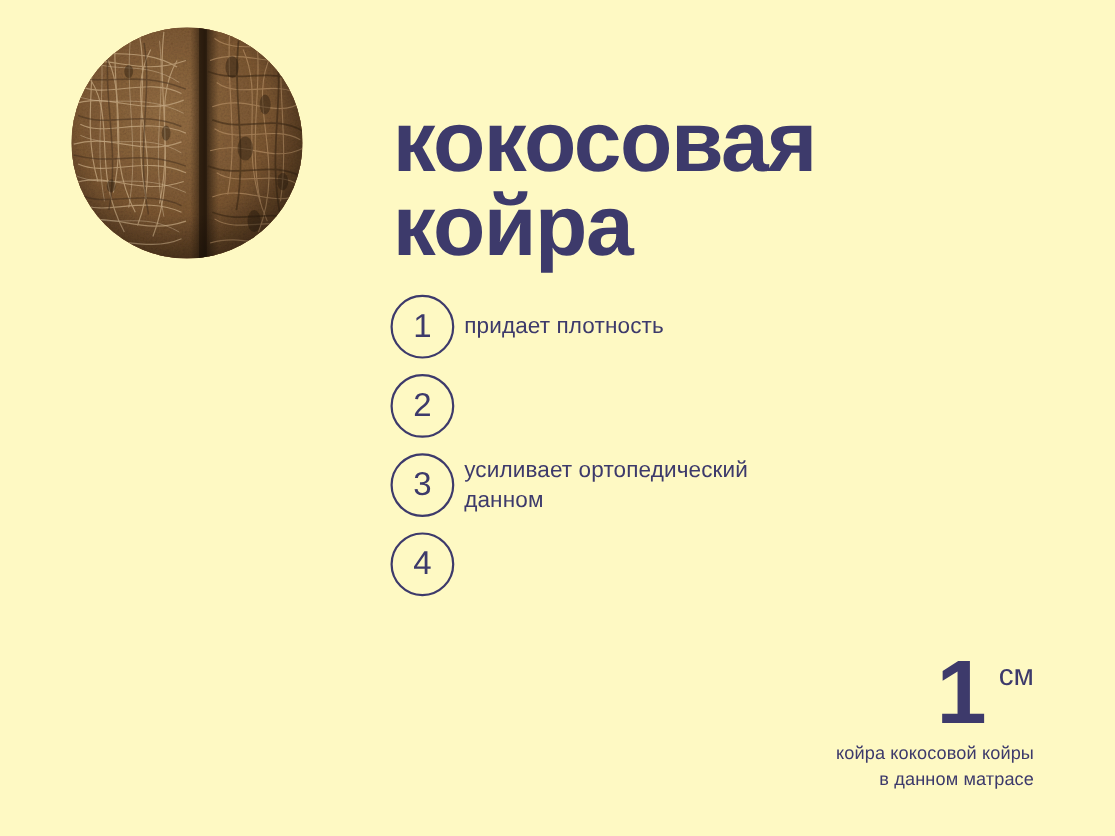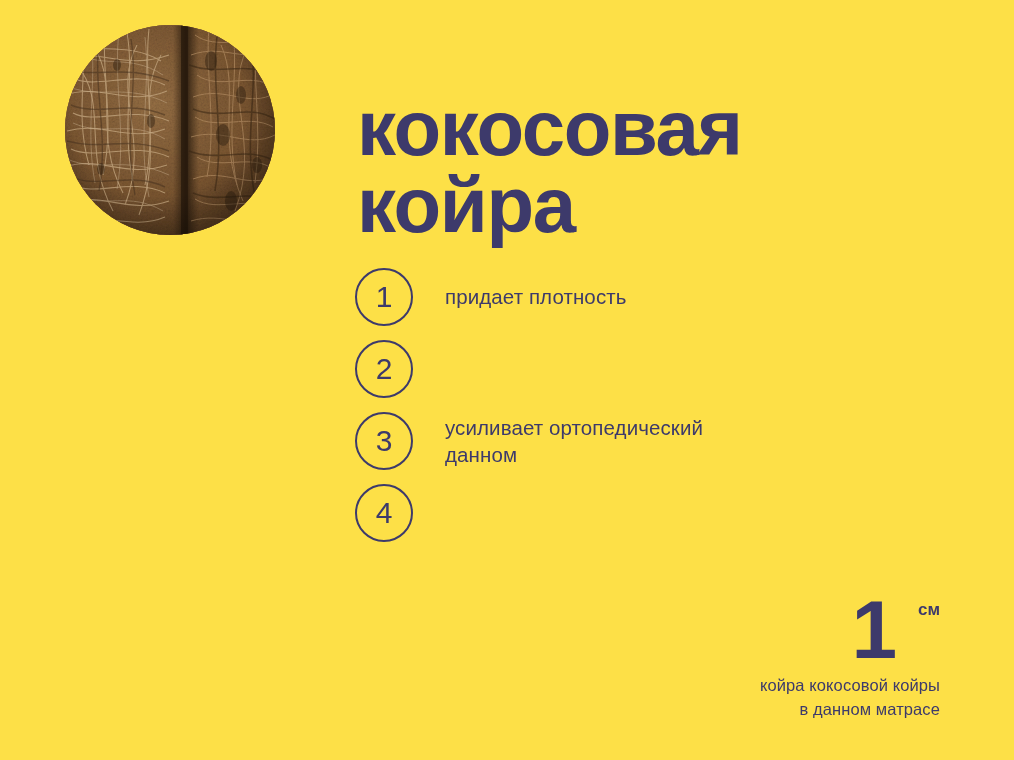--- a/index.html
+++ b/index.html
@@ -12,21 +12,21 @@
     height: 760px;
     overflow: hidden;
     font-family: "Liberation Sans", sans-serif;
     background: #dcdaf0;
   }
 
   .slide {
     position: relative;
     width: 1014px;
     height: 760px;
-    background: #fde047;
+    background: #fef9c3;
   }
 
   
   .coir-circle {
     position: absolute;
     left: 65px;
     top: 25px;
     width: 210px;
     height: 210px;
     border-radius: 50%;
@@ -76,21 +76,21 @@
     display: flex;
     align-items: center;
     justify-content: center;
     color: #3d3a6b;
     font-size: 30px;
     font-weight: 400;
     line-height: 1;
     box-sizing: border-box;
   }
   .benefit-text {
-    margin-left: 32px;
+    margin-left: 9px;
     color: #3d3a6b;
     font-size: 20.5px;
     font-weight: 500;
     line-height: 1.32;
     letter-spacing: 0.1px;
     white-space: pre-line;
   }
 
   
   .measure {
@@ -106,22 +106,22 @@
     font-size: 82px;
     font-weight: 700;
     line-height: 0.86;
     letter-spacing: -1px;
     padding-right: 44px;
   }
   .measure-unit {
     position: absolute;
     top: 6px;
     right: 0;
-    font-size: 17px;
-    font-weight: 700;
+    font-size: 27px;
+    font-weight: 400;
     letter-spacing: 0px;
     line-height: 1;
   }
   .measure-caption {
     margin-top: 7px;
     color: #3d3a6b;
     font-size: 16.5px;
     font-weight: 500;
     line-height: 1.5;
     letter-spacing: 0.1px;

